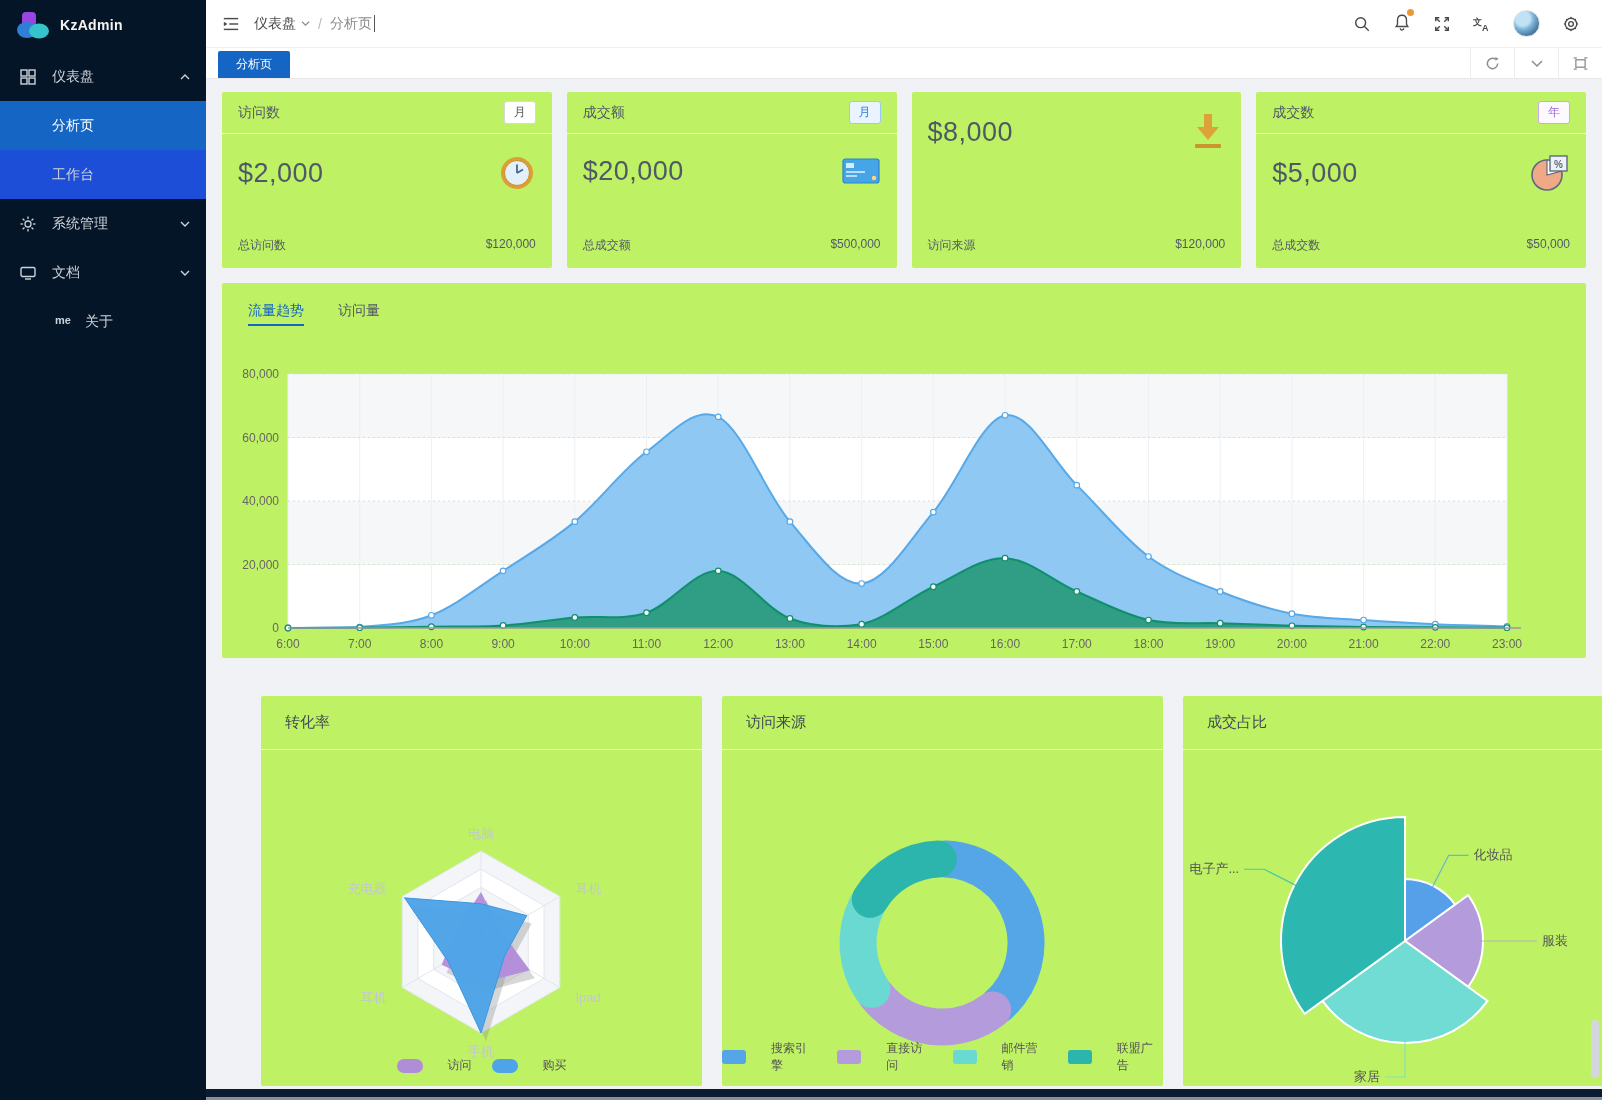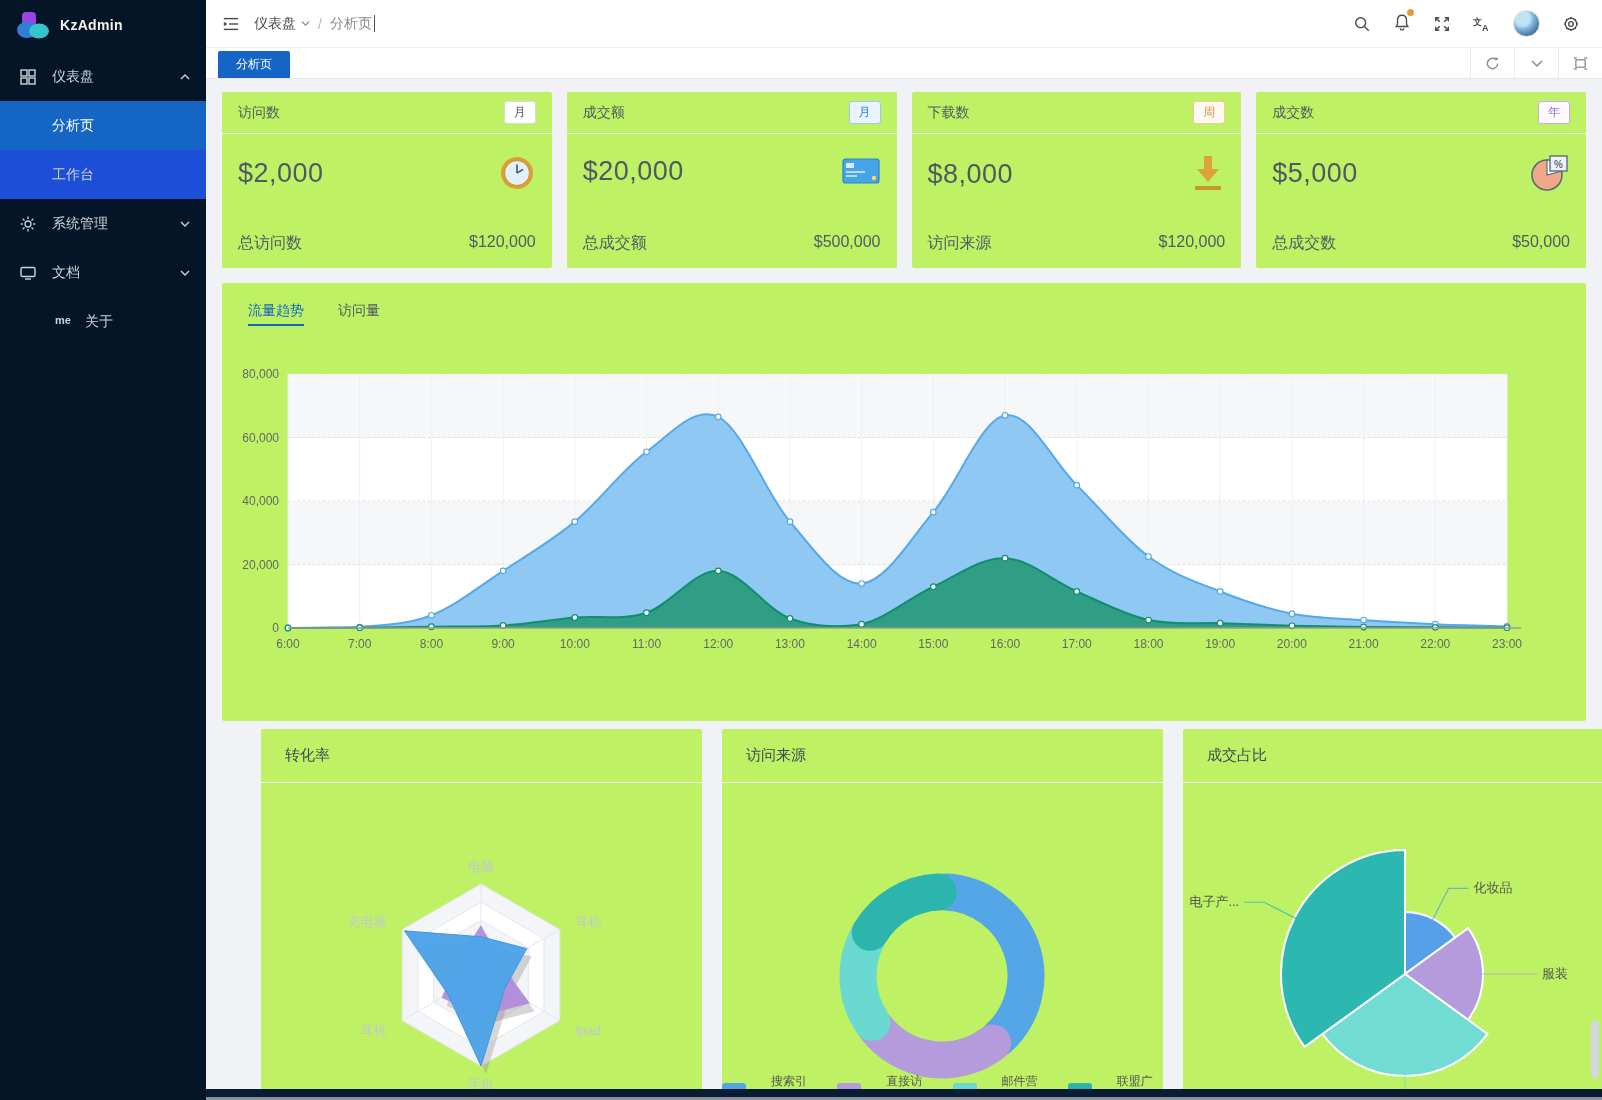--- a/index.html
+++ b/index.html
@@ -52,23 +52,23 @@
   .stat-head { height:42px; display:flex; align-items:center; justify-content:space-between;
                padding:0 16px; border-bottom:1px solid #f0f0f0; }
   .stat-title { font-size:14px; color:#515a66; }
   .badge { font-size:12px; padding:2px 9px; border-radius:3px; border:1px solid #d9d9d9; color:#595959; background:#fff; cursor:default; }
   .badge.blue   { border-color:#9cc9f2; color:#2a82d8; background:#e9f4ff; }
   .badge.orange { border-color:#f2c894; color:#e09545; background:#fffaf2; }
   .badge.purple { border-color:#c9a9ee; color:#9e6ad4; background:#fdfaff; }
   .stat-body { display:flex; align-items:center; justify-content:space-between; padding:20px 16px 0 16px;text-align:center; }
   .stat-value { font-size:27px; color:#4e5866; letter-spacing:.5px; }
   .stat-foot { position:absolute; left:16px; right:16px; bottom:14px; display:flex; justify-content:space-between;
-               font-size:16px; color:#515a66; }
-
-  .trend-card { height:438px; margin-bottom:8px; position:relative; }
+               font-size:12px; color:#515a66; }
+
+  .trend-card { height:375px; margin-bottom:38px; position:relative; }
   .trend-tabs { height:55px; display:flex; align-items:center; gap:34px; padding-left:26px; }
   .ttab { font-size:14px; color:#515a66; cursor:pointer; position:relative; height:55px; display:flex; align-items:center; }
   .ttab.on { color:#1566c4; }
   .ttab.on:after { content:""; position:absolute; left:0; right:0; bottom:12px; height:2px; background:#1566c4; }
 
   .bottom-row { display:flex; gap:20px;margin-left:39px; }
   .b-card { flex:1 1 0; height:390px; position:relative; }
   .b-title { height:54px; display:flex; align-items:center; padding-left:24px; font-size:15px; color:#404854;
              border-bottom:1px solid #f0f0f0; }
   .legend-row { position:absolute; left:0; right:0; bottom:12px; display:flex; justify-content:center; gap:20px; }
@@ -270,24 +270,20 @@
           <circle cx="33" cy="24" r="2.2" fill="#ffd76e"></circle>
         </svg>
       </div>
       <div class="stat-foot">
         <span>总成交额</span>
         <span>$500,000</span>
       </div>
     </div>
 
     <div class="card stat-card">
-      <div class="stat-head">
-        <span class="stat-title">下载数</span>
-        <span class="badge orange">周</span>
-      </div>
       <div class="stat-body">
         <span class="stat-value">$8,000</span>
         <svg width="34" height="40" viewBox="0 0 34 40">
           <rect x="13" y="2" width="8" height="14" fill="#dda339"></rect>
           <polygon points="6,15 28,15 17,28" fill="#dda339"></polygon>
           <rect x="4" y="32" width="26" height="4" rx="1" fill="#c9952f"></rect>
         </svg>
       </div>
       <div class="stat-foot">
         <span>访问来源</span>

